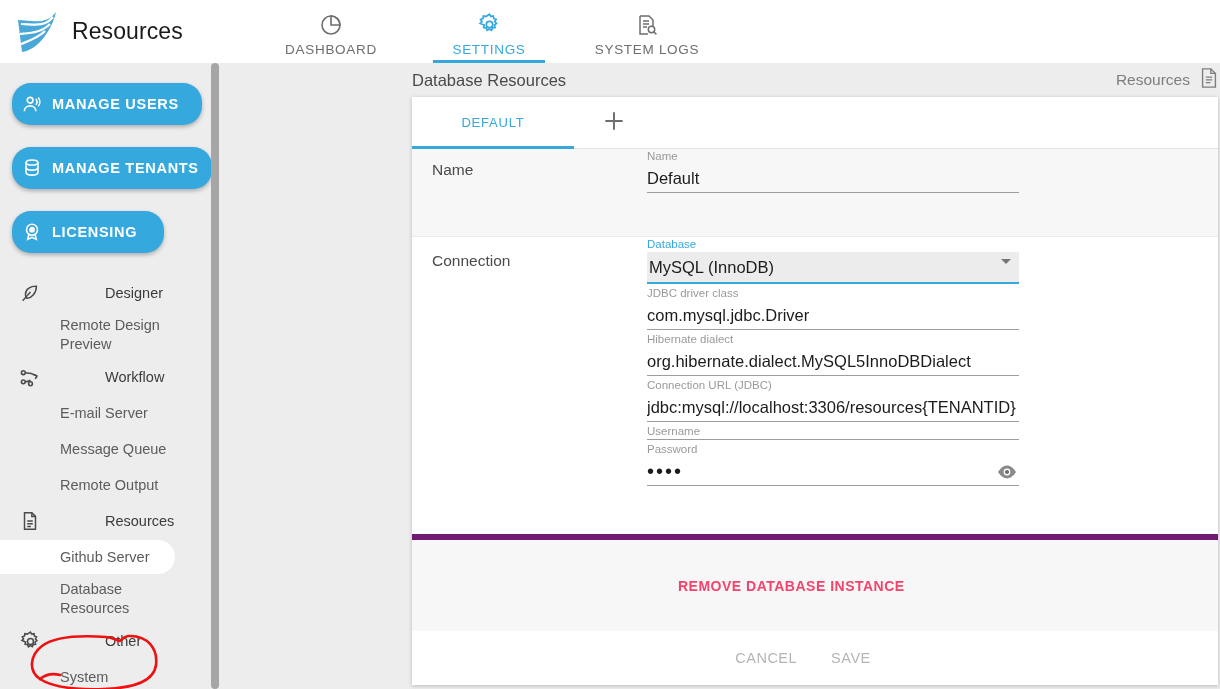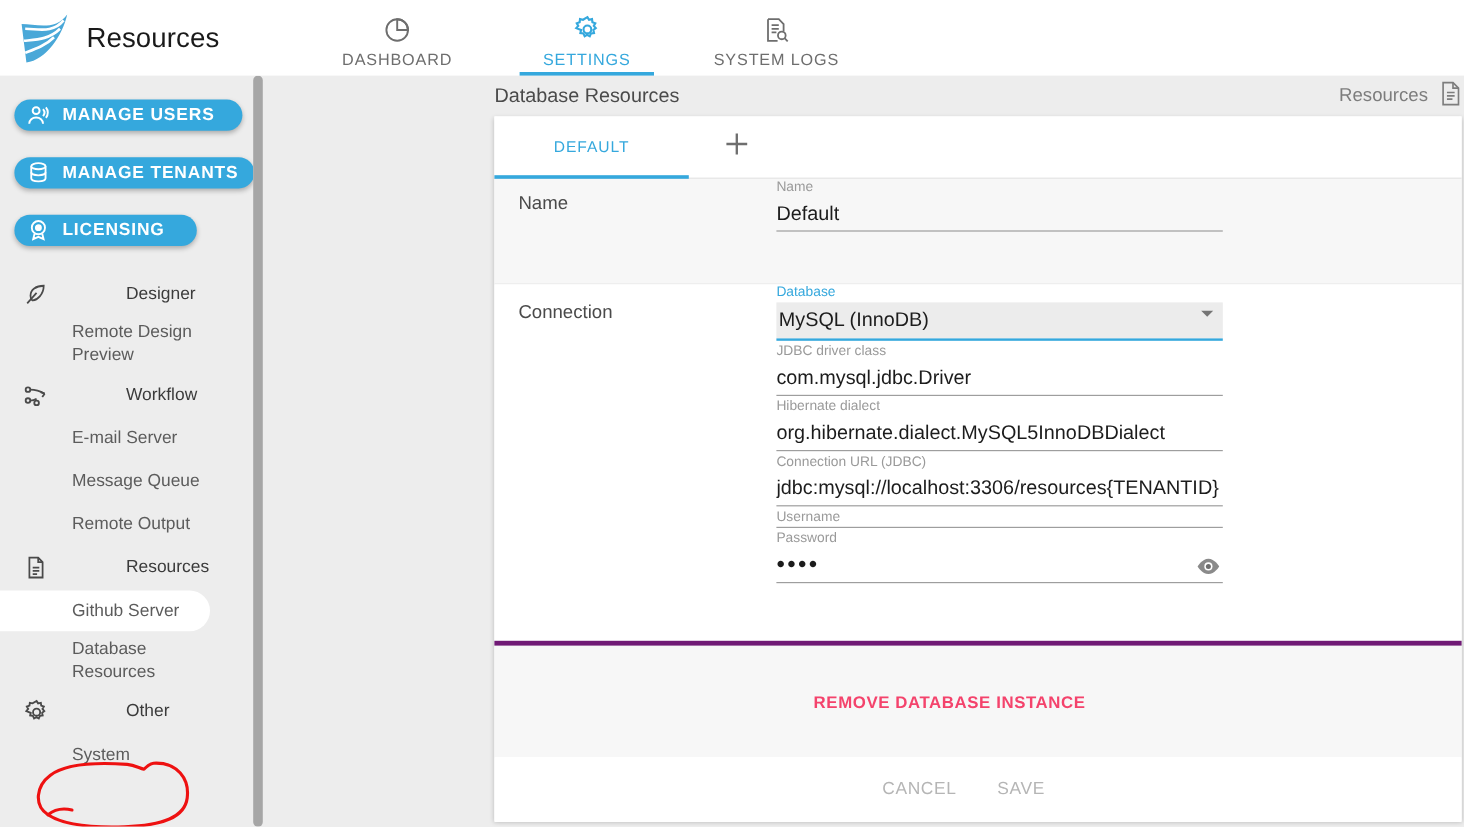--- a/index.html
+++ b/index.html
@@ -38,21 +38,21 @@
     height: 3px; background: #35a8dd;
   }
 
   
   .sidebar {
     position: absolute; top: 63px; left: 0; width: 220px; height: 626px;
     background: #ededed; overflow: hidden;
   }
   .pill-wrap { padding-top: 20px; }
   .pill {
-    height: 26px; border-radius: 19px; background: #35a8dd; color: #fff;
+    height: 42px; border-radius: 19px; background: #35a8dd; color: #fff;
     display: flex; align-items: center; margin: 0 0 22px 12px;
     box-shadow: 0 2px 4px rgba(0,0,0,.28); cursor: pointer;
   }
   .pill .pico { width: 40px; display: flex; align-items: center; justify-content: center; }
   .pill .plbl { font-size: 14.5px; font-weight: bold; letter-spacing: .7px; }
   .pill.w1 { width: 190px; }
   .pill.w2 { width: 200px; }
   .pill.w3 { width: 152px; }
 
   .navlist { margin-top: 6px; }
@@ -146,21 +146,21 @@
   .field.select .caret {
     position: absolute; right: 8px; top: 22px;
     width: 0; height: 0; border-left: 5px solid transparent;
     border-right: 5px solid transparent; border-top: 5px solid #757575;
   }
   .field.pass .eye { position: absolute; right: 0px; top: 18px; }
   .field .dots { font-size: 20px; letter-spacing: 2px; color: #1c1c1c; line-height: 28px; }
 
   .remove-zone {
     background: #f7f7f7; height: 97px; display: flex; align-items: center;
-    padding-left: 266px; border-top: 4px solid #701a75;
+    padding-left: 266px; border-top: 6px solid #701a75;
   }
   .remove-btn {
     font-size: 14px; font-weight: bold; letter-spacing: .5px;
     color: #f4436c; cursor: pointer;
   }
   .foot {
     height: 53px; background: #fff; display: flex; align-items: center;
     justify-content: center; padding-right: 24px; gap: 34px;
   }
   .foot .fbtn {

